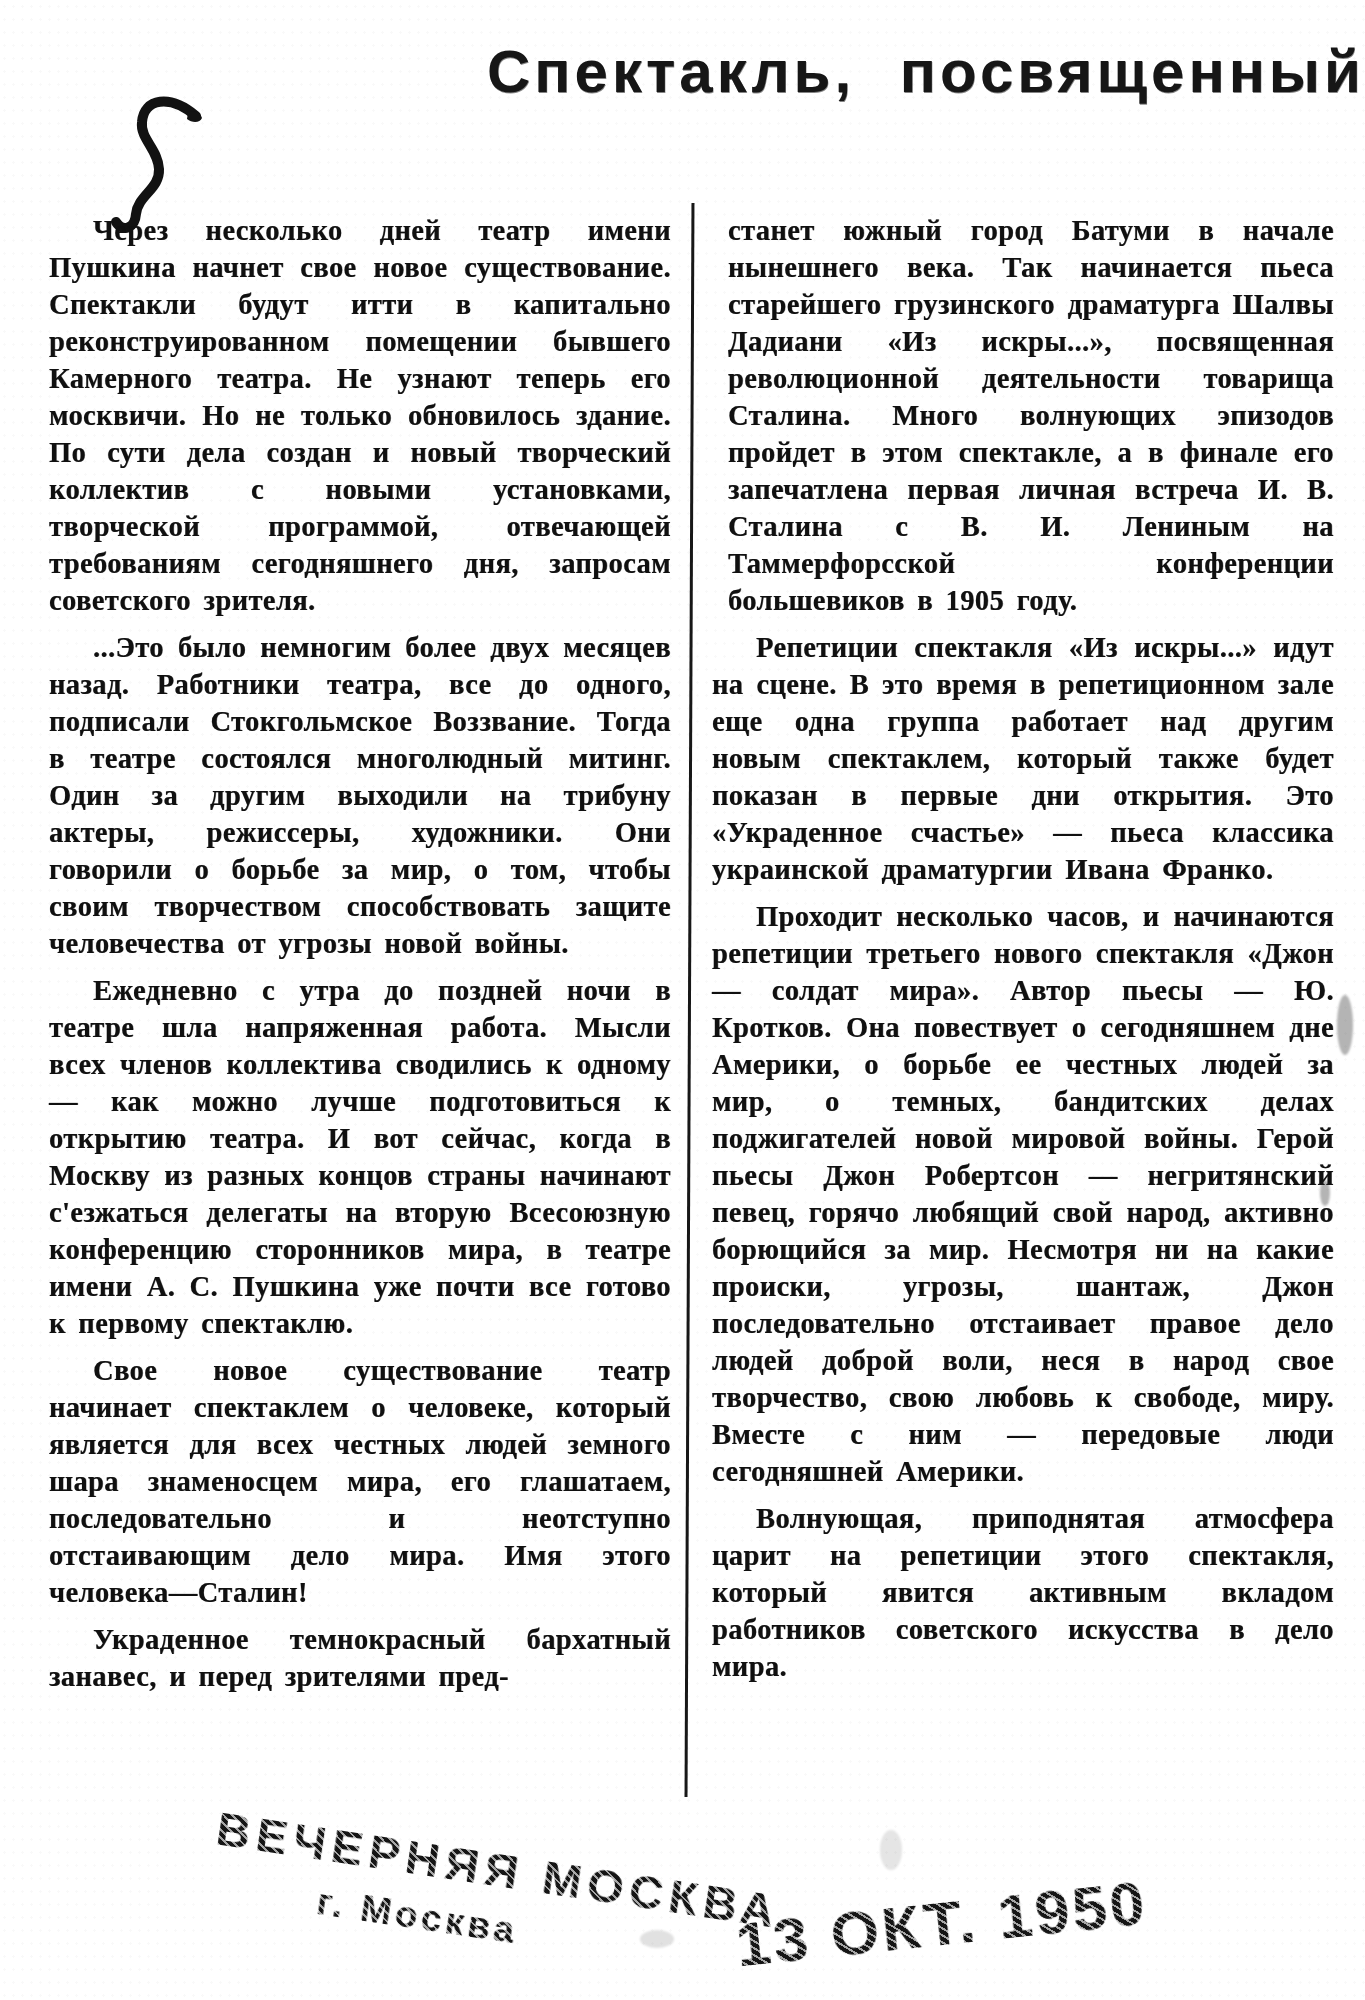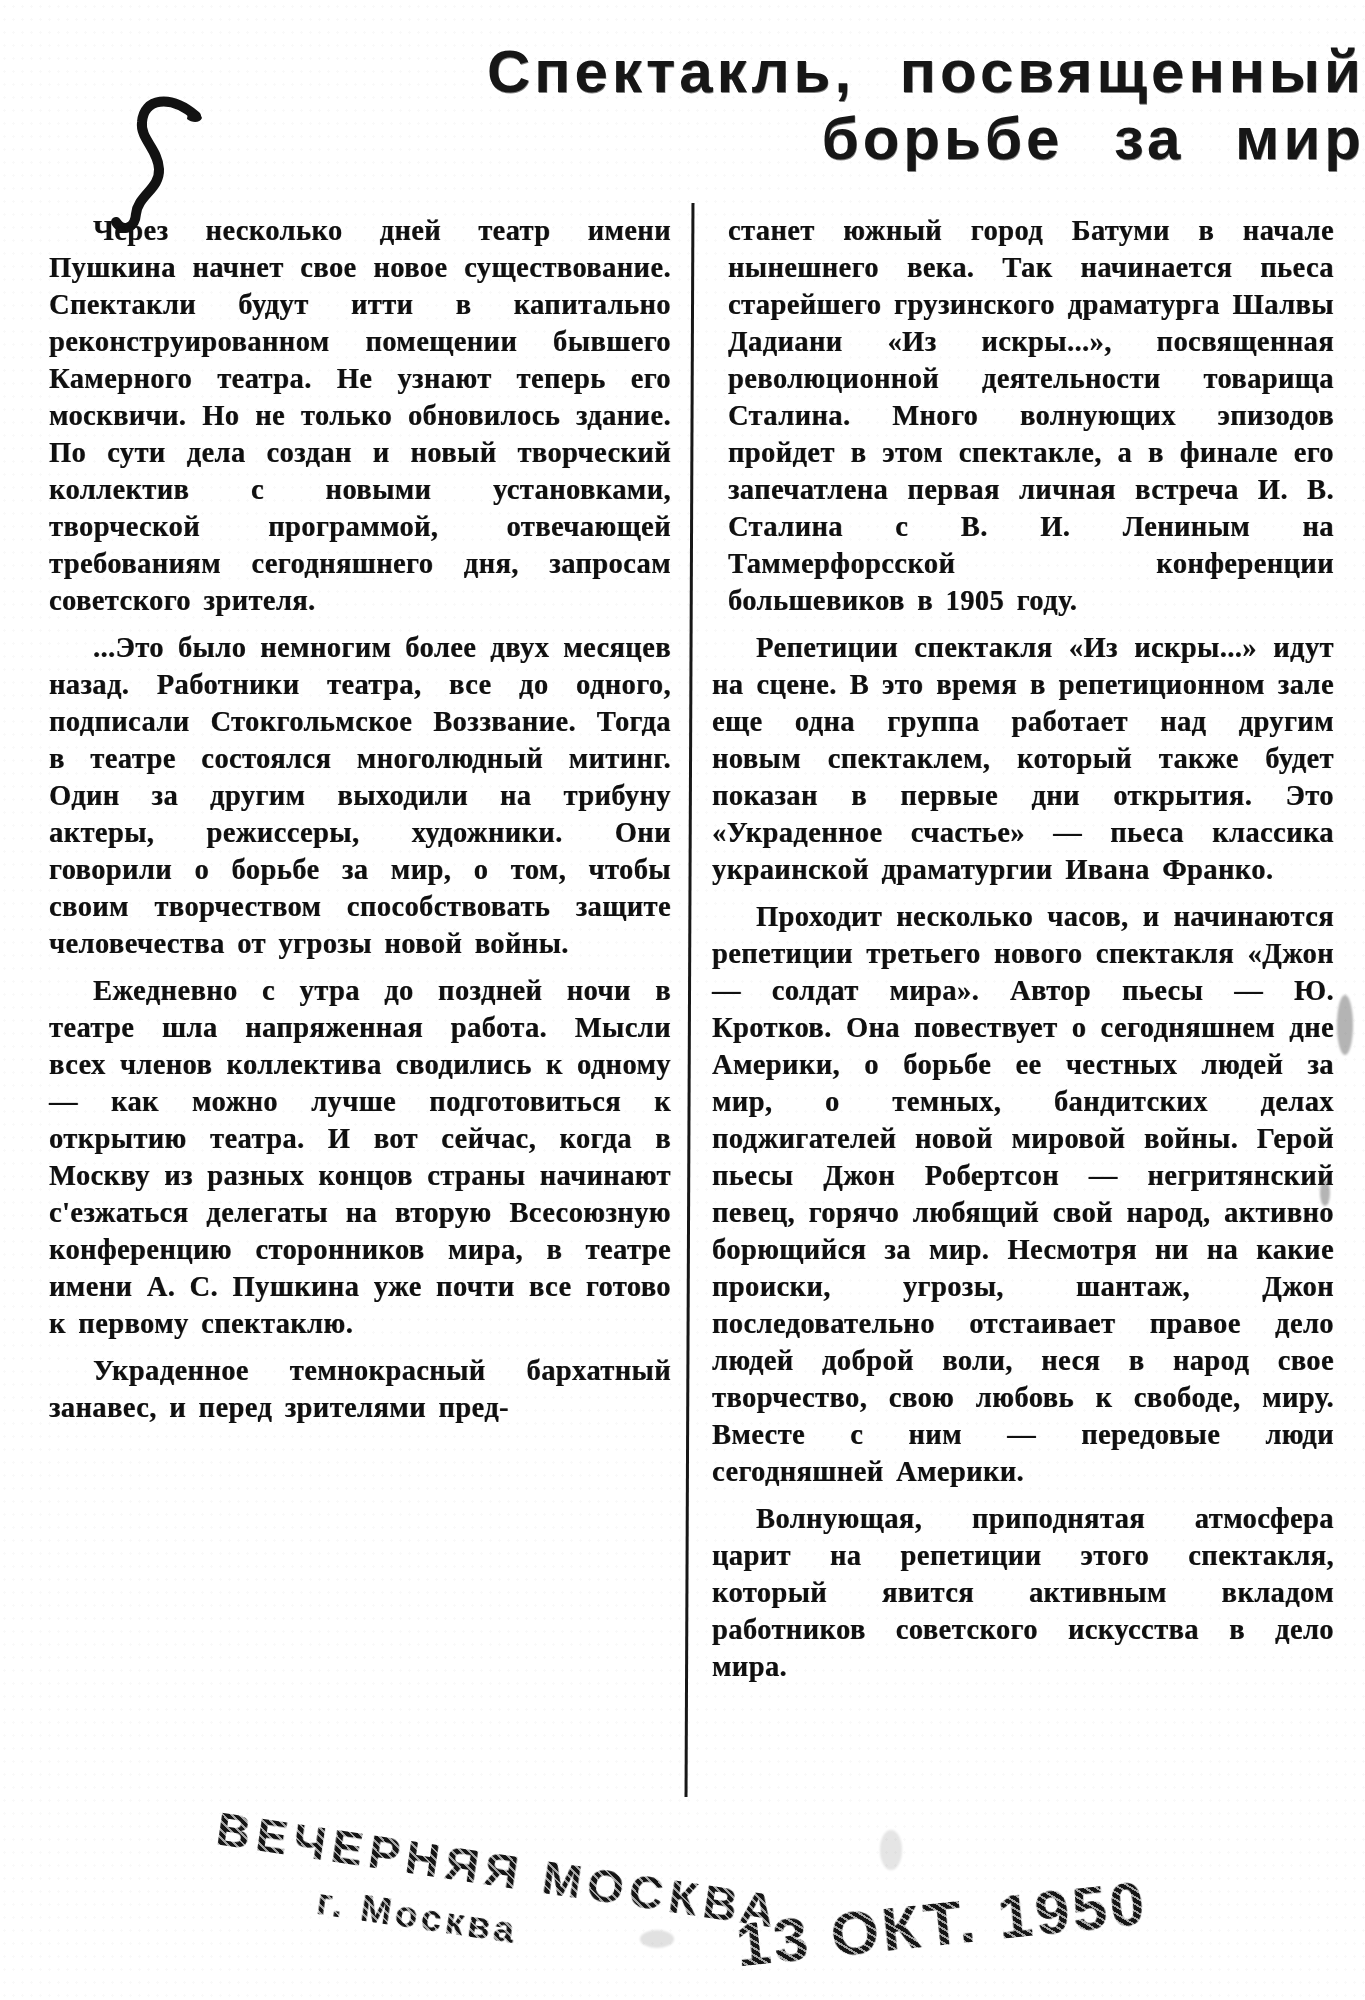--- a/index.html
+++ b/index.html
@@ -71,27 +71,27 @@
 
 <div class="page">
 
   <svg class="mark" width="120" height="150" viewBox="0 0 120 150" aria-hidden="true">
     <path d="M 104 24 C 78 2 52 6 50 30 C 48 47 66 57 67 77 C 68 97 46 103 44 122 C 43 136 31 141 24 130" fill="none" stroke="#121212" stroke-width="10" stroke-linecap="round"></path>
     <path d="M 96 20 C 102 18 108 20 110 26 C 108 31 100 31 95 27 Z" fill="#121212"></path>
   </svg>
 
   <h1 class="title">
     <span class="t1">Спектакль, посвященный</span>
-    <span class="t2">борьбе за мир</span>
   </h1>
 
   <div class="col col-left">
     <p>Через несколько дней театр имени Пушкина начнет свое новое существование. Спектакли будут итти в капитально реконструированном помещении бывшего Камерного театра. Не узнают теперь его москвичи. Но не только обновилось здание. По сути дела создан и новый творческий коллектив с новыми установками, творческой программой, отвечающей требованиям сегодняшнего дня, запросам советского зрителя.</p>
     <p>...Это было немногим более двух месяцев назад. Работники театра, все до одного, подписали Стокгольмское Воззвание. Тогда в театре состоялся многолюдный митинг. Один за другим выходили на трибуну актеры, режиссеры, художники. Они говорили о борьбе за мир, о том, чтобы своим творчеством способствовать защите человечества от угрозы новой войны.</p>
     <p>Ежедневно с утра до поздней ночи в театре шла напряженная работа. Мысли всех членов коллектива сводились к одному — как можно лучше подготовиться к открытию театра. И вот сейчас, когда в Москву из разных концов страны начинают с'езжаться делегаты на вторую Всесоюзную конференцию сторонников мира, в театре имени А. С. Пушкина уже почти все готово к первому спектаклю.</p>
+    <p>Свое новое существование театр начинает спектаклем о человеке, который является для всех честных людей земного шара знаменосцем мира, его глашатаем, последовательно и неотступно отстаивающим дело мира. Имя этого человека—Сталин!</p>
     <p>Украденное темнокрасный бархатный занавес, и перед зрителями пред-</p>
   </div>
 
   <div class="divider"></div>
 
   <div class="col col-right">
     <p class="noindent">станет южный город Батуми в начале нынешнего века. Так начинается пьеса старейшего грузинского драматурга Шалвы Дадиани «Из искры...», посвященная революционной деятельности товарища Сталина. Много волнующих эпизодов пройдет в этом спектакле, а в финале его запечатлена первая личная встреча И. В. Сталина с В. И. Лениным на Таммерфорсской конференции большевиков в 1905 году.</p>
     <p>Репетиции спектакля «Из искры...» идут на сцене. В это время в репетиционном зале еще одна группа работает над другим новым спектаклем, который также будет показан в первые дни открытия. Это «Украденное счастье» — пьеса классика украинской драматургии Ивана Франко.</p>
     <p>Проходит несколько часов, и начинаются репетиции третьего нового спектакля «Джон — солдат мира». Автор пьесы — Ю. Кротков. Она повествует о сегодняшнем дне Америки, о борьбе ее честных людей за мир, о темных, бандитских делах поджигателей новой мировой войны. Герой пьесы Джон Робертсон — негритянский певец, горячо любящий свой народ, активно борющийся за мир. Несмотря ни на какие происки, угрозы, шантаж, Джон последовательно отстаивает правое дело людей доброй воли, неся в народ свое творчество, свою любовь к свободе, миру. Вместе с ним — передовые люди сегодняшней Америки.</p>
     <p>Волнующая, приподнятая атмосфера царит на репетиции этого спектакля, который явится активным вкладом работников советского искусства в дело мира.</p>

